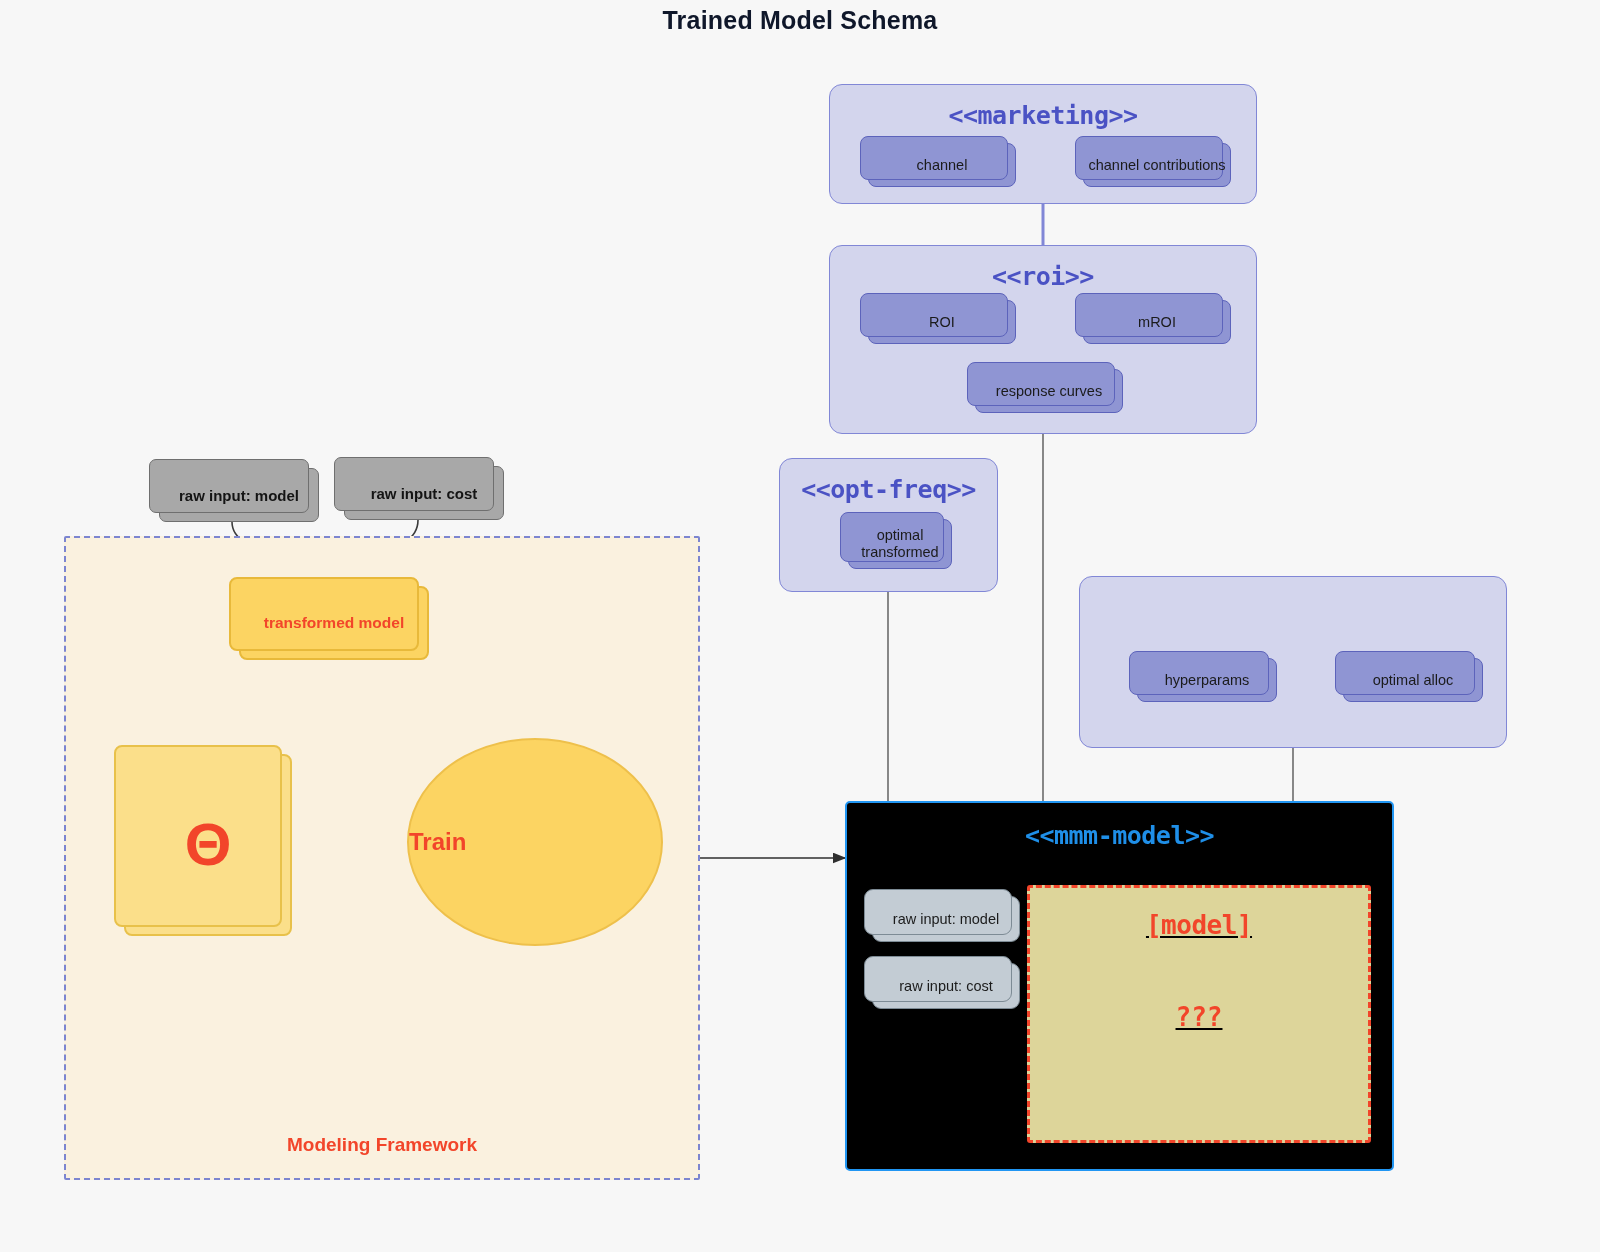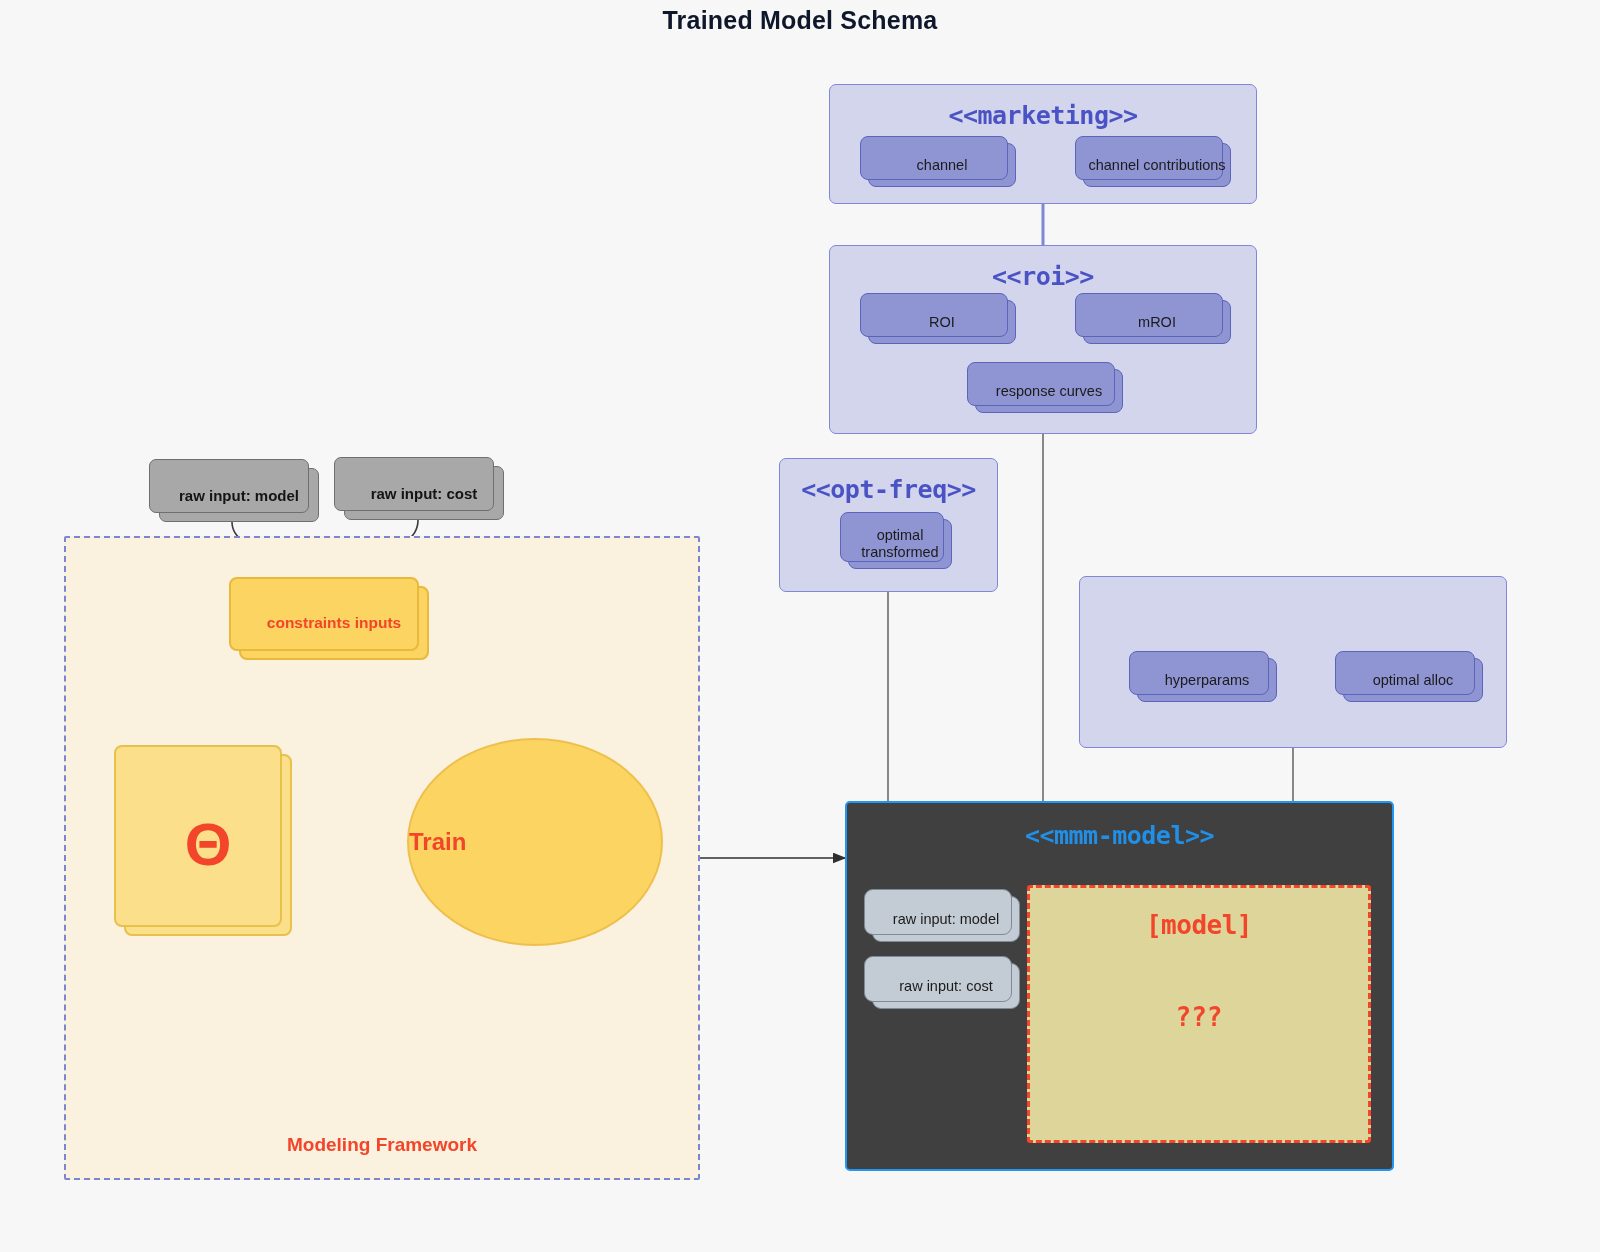--- a/index.html
+++ b/index.html
@@ -20,21 +20,21 @@
   }
 
   
   #wires { position: absolute; left: 0; top: 0; width: 1600px; height: 1252px; pointer-events: none; }
 
   
   .pkg {
     position: absolute;
     background: #d3d5ed;
     border: 1.6px solid #8187d6;
-    border-radius: 7px;
+    border-radius: 13px;
   }
   .pkg-title {
     text-align: center;
     font-family: "DejaVu Sans Mono", monospace;
     font-weight: bold;
     font-size: 25px;
     color: #4a52c4;
     margin-top: 16px;
     letter-spacing: -0.5px;
   }
@@ -58,21 +58,21 @@
     width: 100%; height: 100%;
     background: #8f95d3;
     border: 1.5px solid #5c63bb;
     border-radius: 8px;
     z-index: -1;
   }
 
   
   .mmm {
     position: absolute;
-    background: #404040;
+    background: #000000;
     border: 2.2px solid #2196f3;
     border-radius: 5px;
   }
   .mmm-title {
     text-align: center;
     font-family: "DejaVu Sans Mono", monospace;
     font-weight: bold; font-size: 25px;
     color: #1f8fe8; margin-top: 18px;
     letter-spacing: -0.5px;
   }
@@ -90,20 +90,21 @@
     position: absolute; left: -9px; top: -8px;
     width: 100%; height: 100%;
     background: #c3ccd4; border: 1.4px solid #7d8b95;
     border-radius: 9px; z-index: -1;
   }
   .model-box {
     position: absolute;
     background: #ddd59a;
     border: 3px dashed #f2452a;
     border-radius: 3px;
+    text-decoration: underline;
   }
   .model-box .m1 {
     text-align: center;
     font-family: "DejaVu Sans Mono", monospace;
     font-weight: bold; font-size: 26px; color: #f2452a;
     margin-top: 22px; letter-spacing: -0.5px;
   }
   .model-box .m2 {
     text-align: center;
     font-family: "DejaVu Sans Mono", monospace;
@@ -279,21 +280,21 @@
     <div class="model-box" style="left:180px; top:82px; width:344px; height:258px;">
       <div class="m1">[model]</div>
       <div class="m2">???</div>
     </div>
   </div>
 
   <div class="framework" style="left:64px; top:536px; width:636px; height:644px;">
     <div class="framework-label">Modeling Framework</div>
 
     <div class="ycard t-inputs" style="left:173px; top:48px; width:190px; height:74px;">
-      <span>constraints inputs</span>
+      <span>transformed model</span>
     </div>
 
     <div class="ycard pale theta" style="left:58px; top:216px; width:168px; height:182px;">
       <span>Θ</span>
     </div>
 
 
     <div class="ellipse" style="left:341px; top:200px; width:256px; height:208px;">
       <span>Train</span>
     </div>

